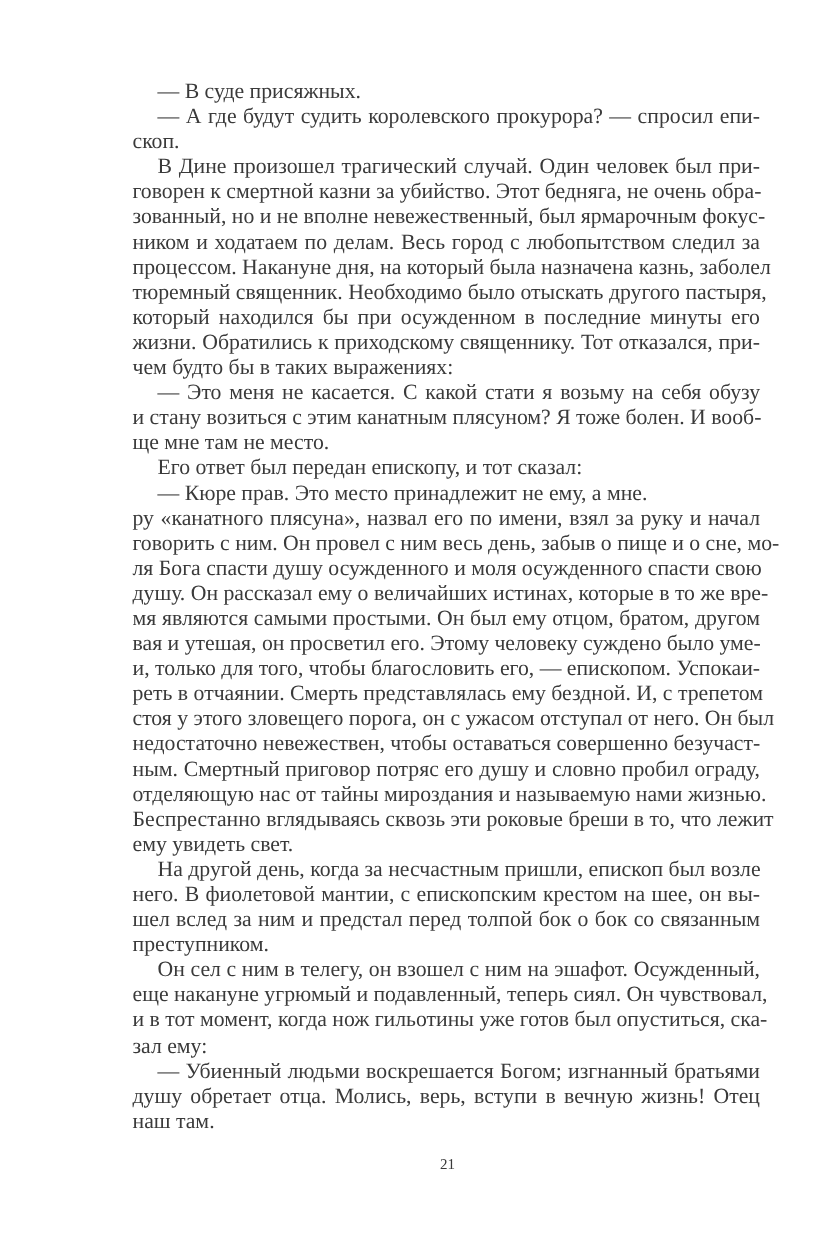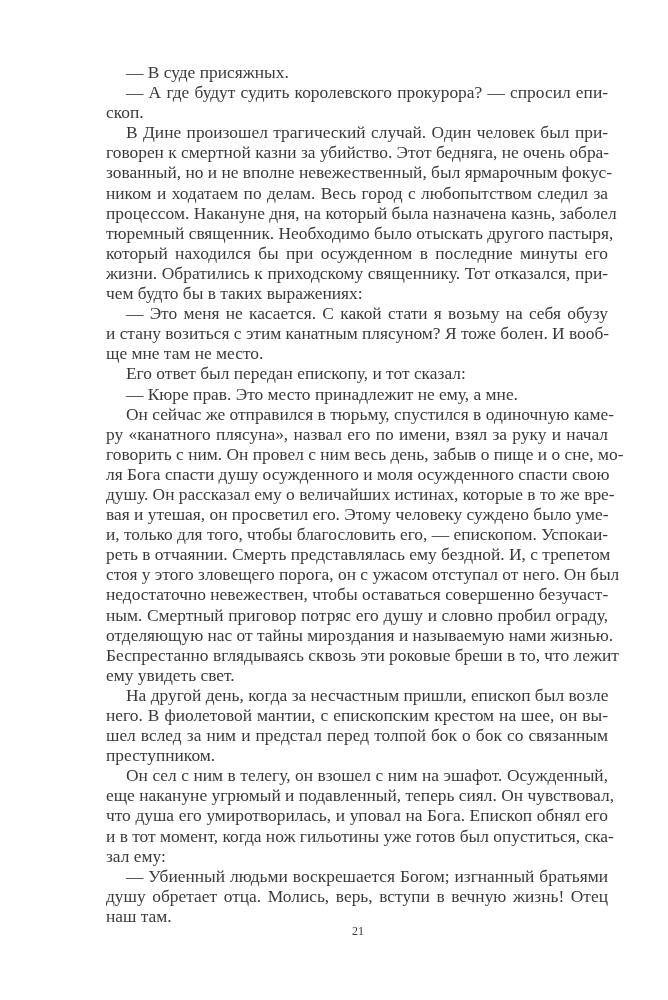--- a/index.html
+++ b/index.html
@@ -34,41 +34,40 @@
       <span class="line j">процессом. Накануне дня, на который была назначена казнь, заболел</span>
       <span class="line j">тюремный священник. Необходимо было отыскать другого пастыря,</span>
       <span class="line j">который находился бы при осужденном в последние минуты его</span>
       <span class="line j">жизни. Обратились к приходскому священнику. Тот отказался, при-</span>
       <span class="line">чем будто бы в таких выражениях:</span>
       <span class="line j ind">— Это меня не касается. С какой стати я возьму на себя обузу</span>
       <span class="line j">и стану возиться с этим канатным плясуном? Я тоже болен. И вооб-</span>
       <span class="line">ще мне там не место.</span>
       <span class="line ind">Его ответ был передан епископу, и тот сказал:</span>
       <span class="line ind">— Кюре прав. Это место принадлежит не ему, а мне.</span>
-      <span class="line j ind">Он сейчас же отправился в тюрьму, спустился в одиночную каме-</span>
       <span class="line j">ру «канатного плясуна», назвал его по имени, взял за руку и начал</span>
       <span class="line j">говорить с ним. Он провел с ним весь день, забыв о пище и о сне, мо-</span>
       <span class="line j">ля Бога спасти душу осужденного и моля осужденного спасти свою</span>
       <span class="line j">душу. Он рассказал ему о величайших истинах, которые в то же вре-</span>
+      <span class="line j">мя являются самыми простыми. Он был ему отцом, братом, другом</span>
       <span class="line j">вая и утешая, он просветил его. Этому человеку суждено было уме-</span>
       <span class="line j">и, только для того, чтобы благословить его, — епископом. Успокаи-</span>
       <span class="line j">реть в отчаянии. Смерть представлялась ему бездной. И, с трепетом</span>
       <span class="line j">стоя у этого зловещего порога, он с ужасом отступал от него. Он был</span>
       <span class="line j">недостаточно невежествен, чтобы оставаться совершенно безучаст-</span>
       <span class="line j">ным. Смертный приговор потряс его душу и словно пробил ограду,</span>
       <span class="line j">отделяющую нас от тайны мироздания и называемую нами жизнью.</span>
       <span class="line j">Беспрестанно вглядываясь сквозь эти роковые бреши в то, что лежит</span>
       <span class="line">ему увидеть свет.</span>
       <span class="line j ind">На другой день, когда за несчастным пришли, епископ был возле</span>
       <span class="line j">него. В фиолетовой мантии, с епископским крестом на шее, он вы-</span>
       <span class="line j">шел вслед за ним и предстал перед толпой бок о бок со связанным</span>
       <span class="line">преступником.</span>
       <span class="line j ind">Он сел с ним в телегу, он взошел с ним на эшафот. Осужденный,</span>
       <span class="line j">еще накануне угрюмый и подавленный, теперь сиял. Он чувствовал,</span>
-      <span class="line j">что душа его умиротворилась, и уповал на Бога. Епископ обнял его</span>
       <span class="line j">и в тот момент, когда нож гильотины уже готов был опуститься, ска-</span>
       <span class="line">зал ему:</span>
       <span class="line j ind">— Убиенный людьми воскрешается Богом; изгнанный братьями</span>
       <span class="line j">душу обретает отца. Молись, верь, вступи в вечную жизнь! Отец</span>
       <span class="line">наш там.</span>
     </div>
   <div class="page-number">21</div>
 </div>
 
 </body></html>

